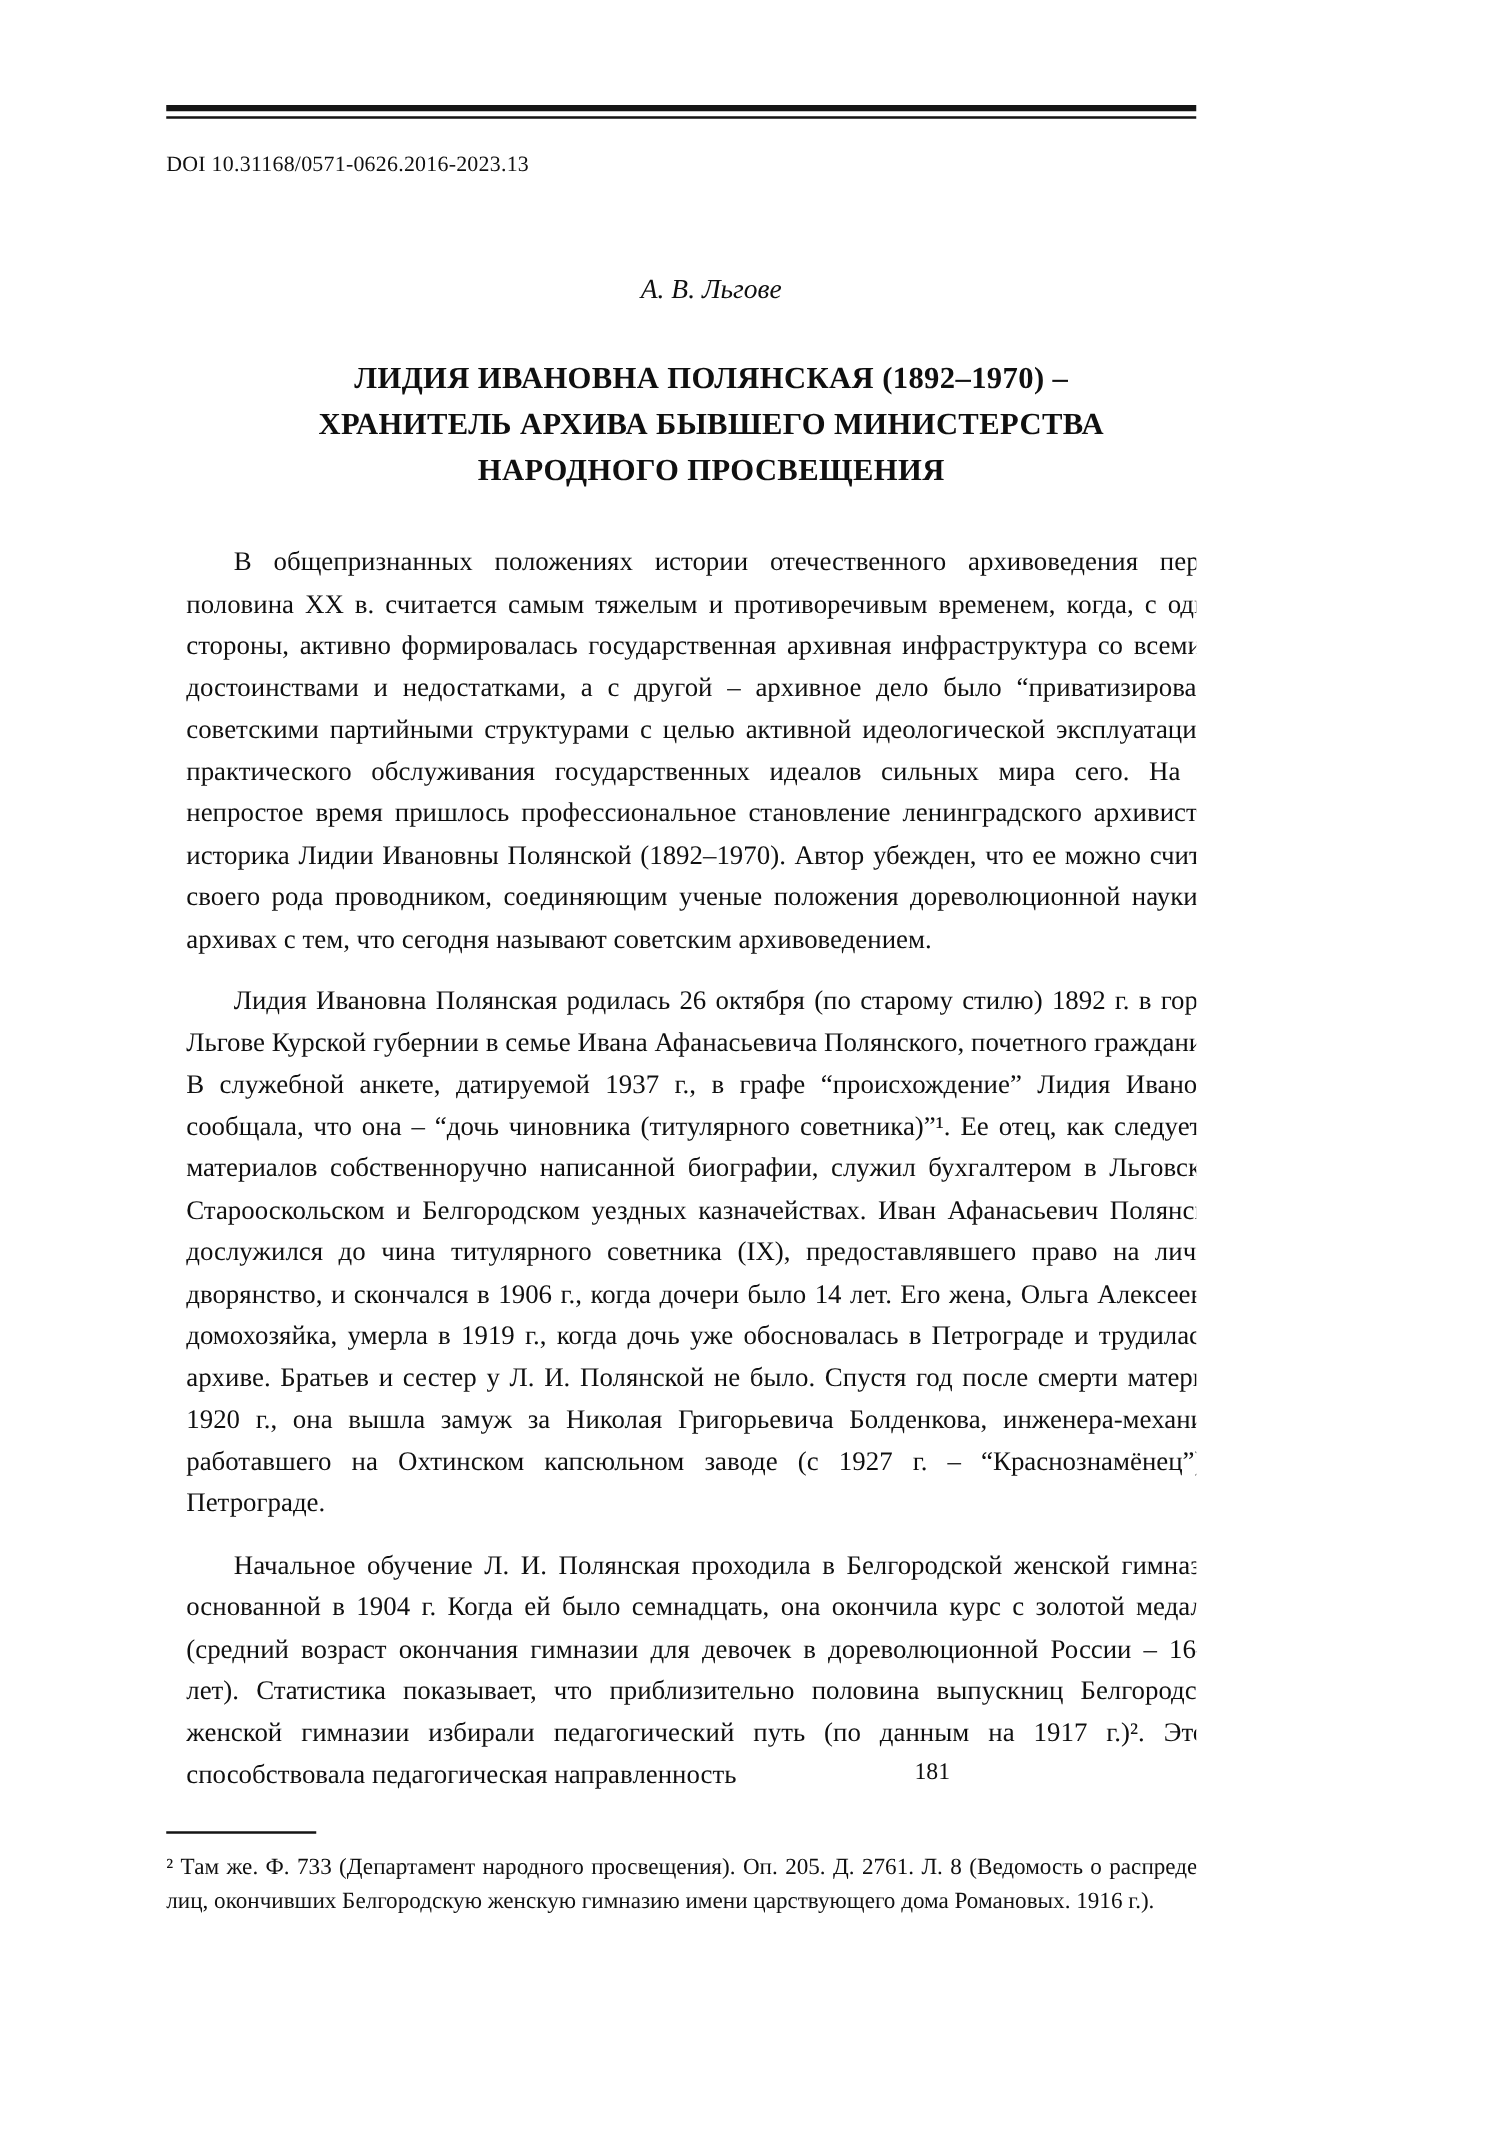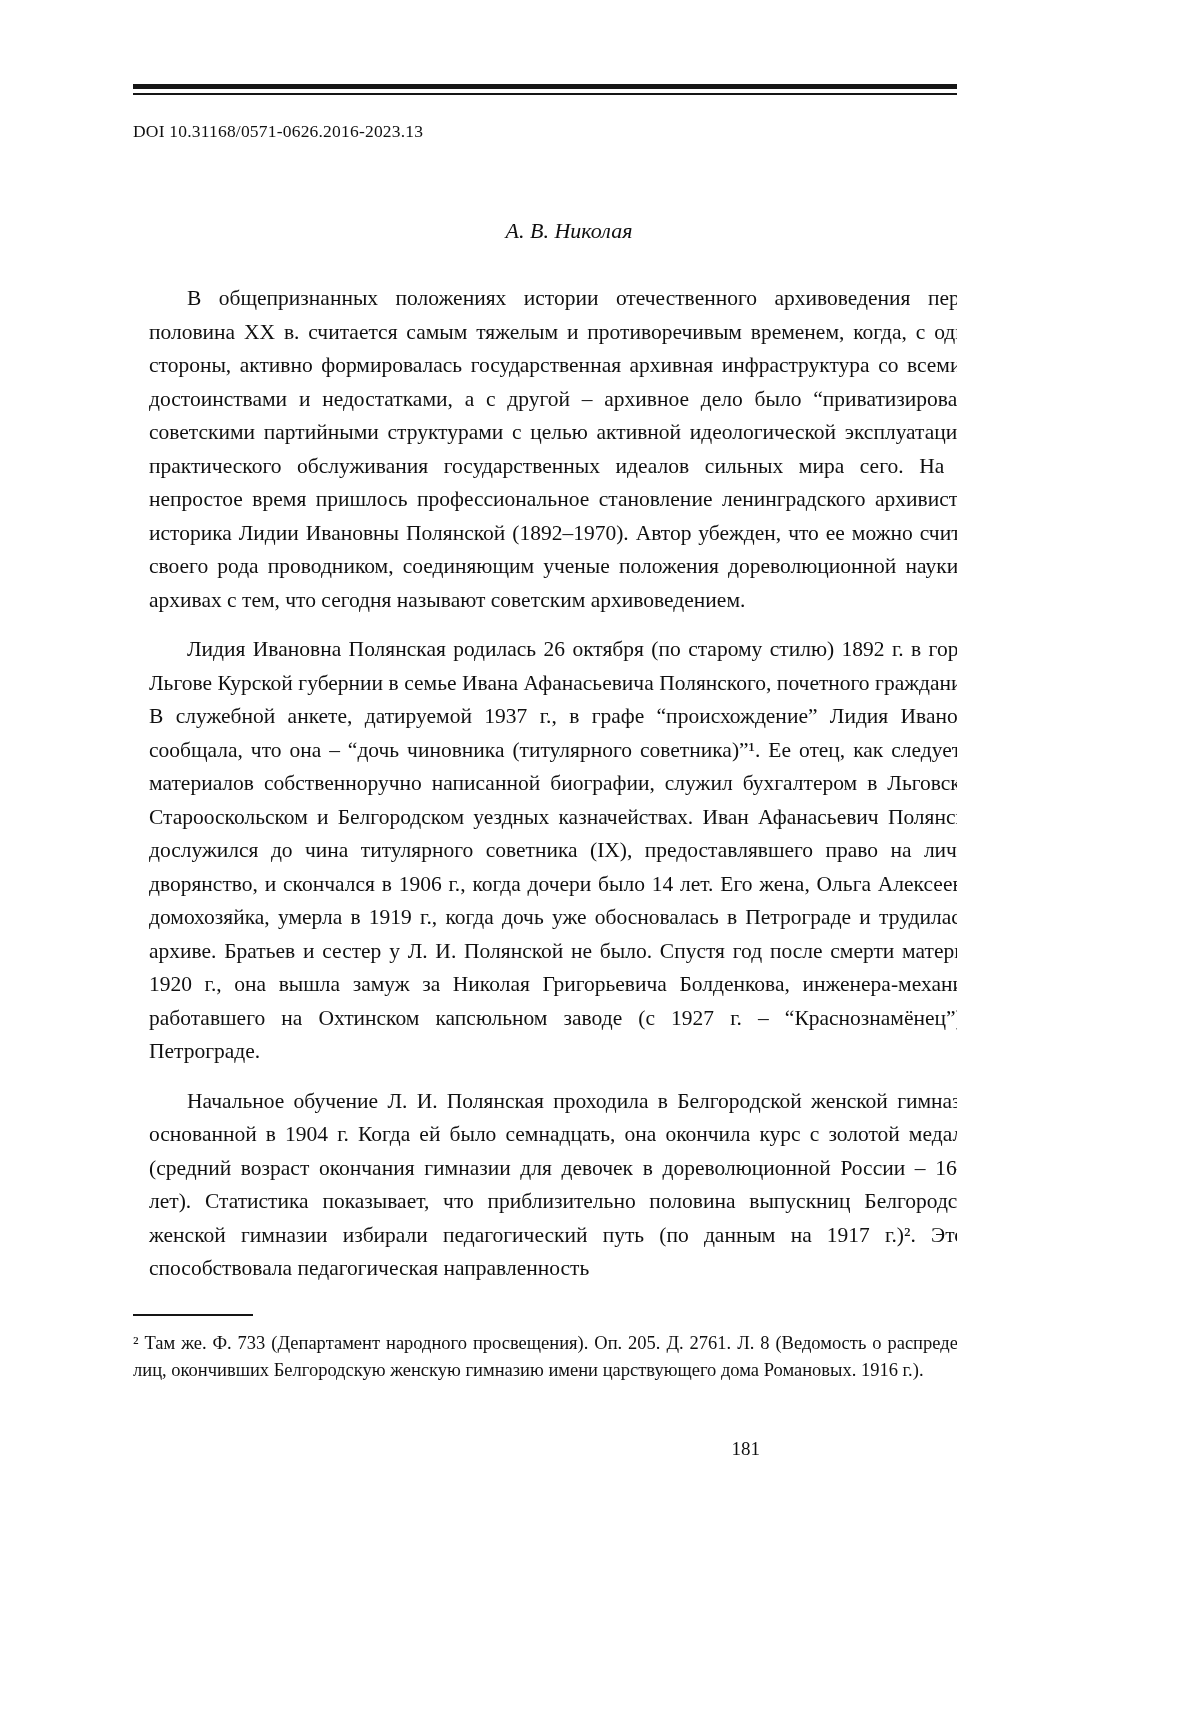--- a/index.html
+++ b/index.html
@@ -70,36 +70,41 @@
     font-size: 18.5px;
     line-height: 27px;
     text-align: justify;
   }
   .footnotes div {
     margin: 0;
   }
   .page-number {
     position: absolute;
     right: 197px;
-    top: 1438px;
+    top: 1407px;
     font-size: 19px;
   }
 </style>
 </head>
 <body>
 
 <div class="page">
   <div class="content">
 
     <div class="top-rule"></div>
 
     <div class="doi">DOI 10.31168/0571-0626.2016-2023.13</div>
 
-    <div class="author">А. В. Николая</div>
+    <div class="author">А. В. Льгове</div>
 
+    <div class="title">
+      <div>ЛИДИЯ ИВАНОВНА ПОЛЯНСКАЯ (1892–1970) –</div>
+      <div>ХРАНИТЕЛЬ АРХИВА БЫВШЕГО МИНИСТЕРСТВА</div>
+      <div>НАРОДНОГО ПРОСВЕЩЕНИЯ</div>
+    </div>
 
     <div class="body-text">
       <p>В общепризнанных положениях истории отечественного архивоведения первая половина XX в. считается самым тяжелым и противоречивым временем, когда, с одной стороны, активно формировалась государственная архивная инфраструктура со всеми ее достоинствами и недостатками, а с другой – архивное дело было “приватизировано” советскими партийными структурами с целью активной идеологической эксплуатации и практического обслуживания государственных идеалов сильных мира сего. На это непростое время пришлось профессиональное становление ленинградского архивиста и историка Лидии Ивановны Полянской (1892–1970). Автор убежден, что ее можно считать своего рода проводником, соединяющим ученые положения дореволюционной науки об архивах с тем, что сегодня называют советским архивоведением.</p>
       <p>Лидия Ивановна Полянская родилась 26 октября (по старому стилю) 1892 г. в городе Льгове Курской губернии в семье Ивана Афанасьевича Полянского, почетного гражданина. В служебной анкете, датируемой 1937 г., в графе “происхождение” Лидия Ивановна сообщала, что она – “дочь чиновника (титулярного советника)”¹. Ее отец, как следует из материалов собственноручно написанной биографии, служил бухгалтером в Льговском, Старооскольском и Белгородском уездных казначействах. Иван Афанасьевич Полянский дослужился до чина титулярного советника (IX), предоставлявшего право на личное дворянство, и скончался в 1906 г., когда дочери было 14 лет. Его жена, Ольга Алексеевна, домохозяйка, умерла в 1919 г., когда дочь уже обосновалась в Петрограде и трудилась в архиве. Братьев и сестер у Л. И. Полянской не было. Спустя год после смерти матери, в 1920 г., она вышла замуж за Николая Григорьевича Болденкова, инженера-механика, работавшего на Охтинском капсюльном заводе (с 1927 г. – “Краснознамёнец”) в Петрограде.</p>
       <p>Начальное обучение Л. И. Полянская проходила в Белгородской женской гимназии, основанной в 1904 г. Когда ей было семнадцать, она окончила курс с золотой медалью (средний возраст окончания гимназии для девочек в дореволюционной России – 16–18 лет). Статистика показывает, что приблизительно половина выпускниц Белгородской женской гимназии избирали педагогический путь (по данным на 1917 г.)². Этому способствовала педагогическая направленность</p>
     </div>
 
     <hr class="footnote-sep">
 
     <div class="footnotes">

